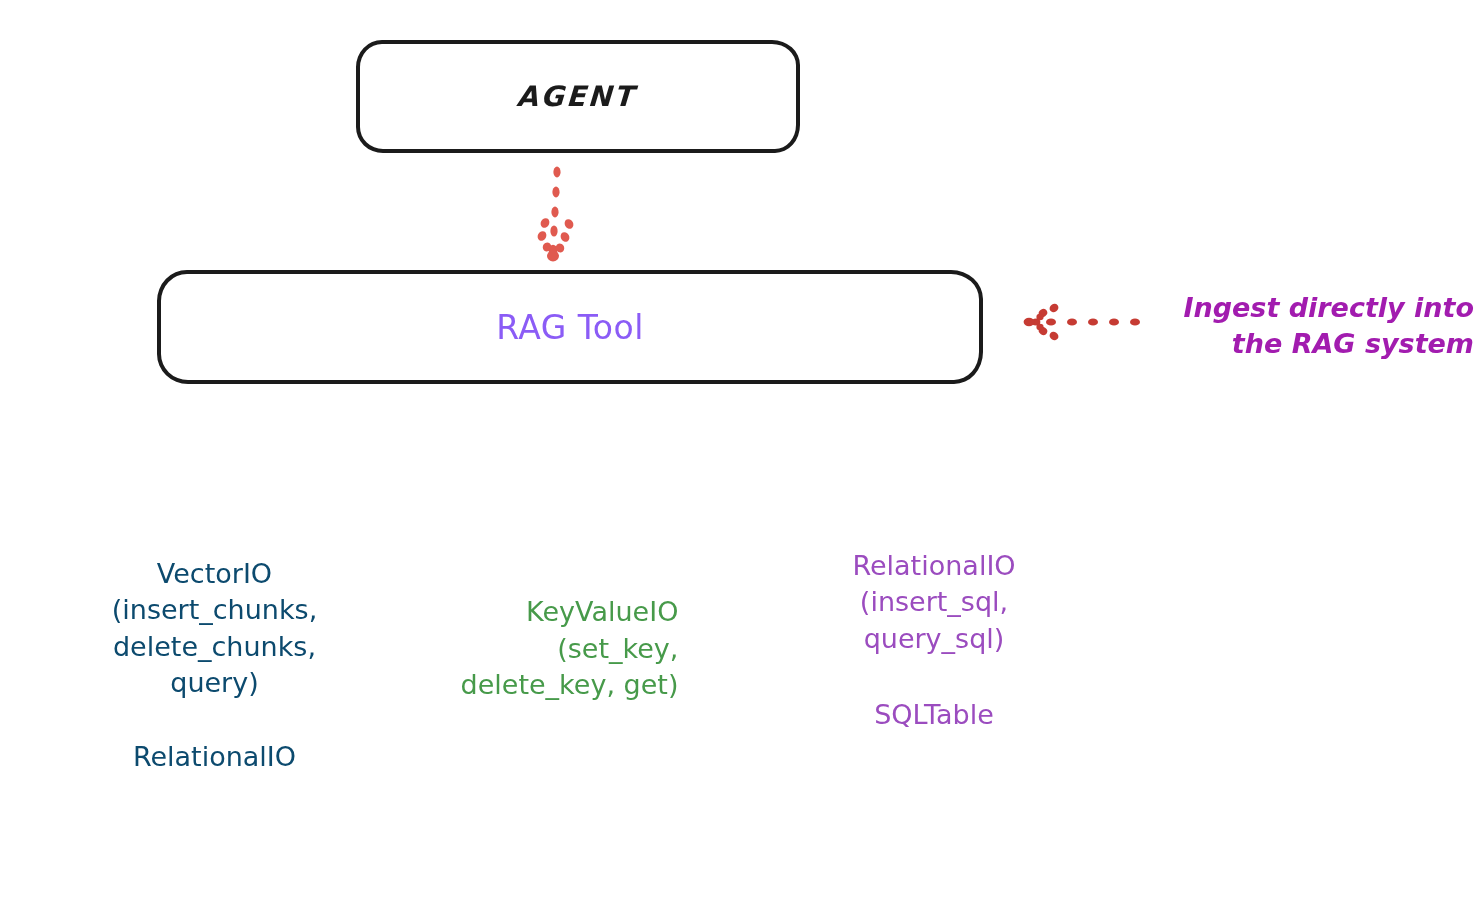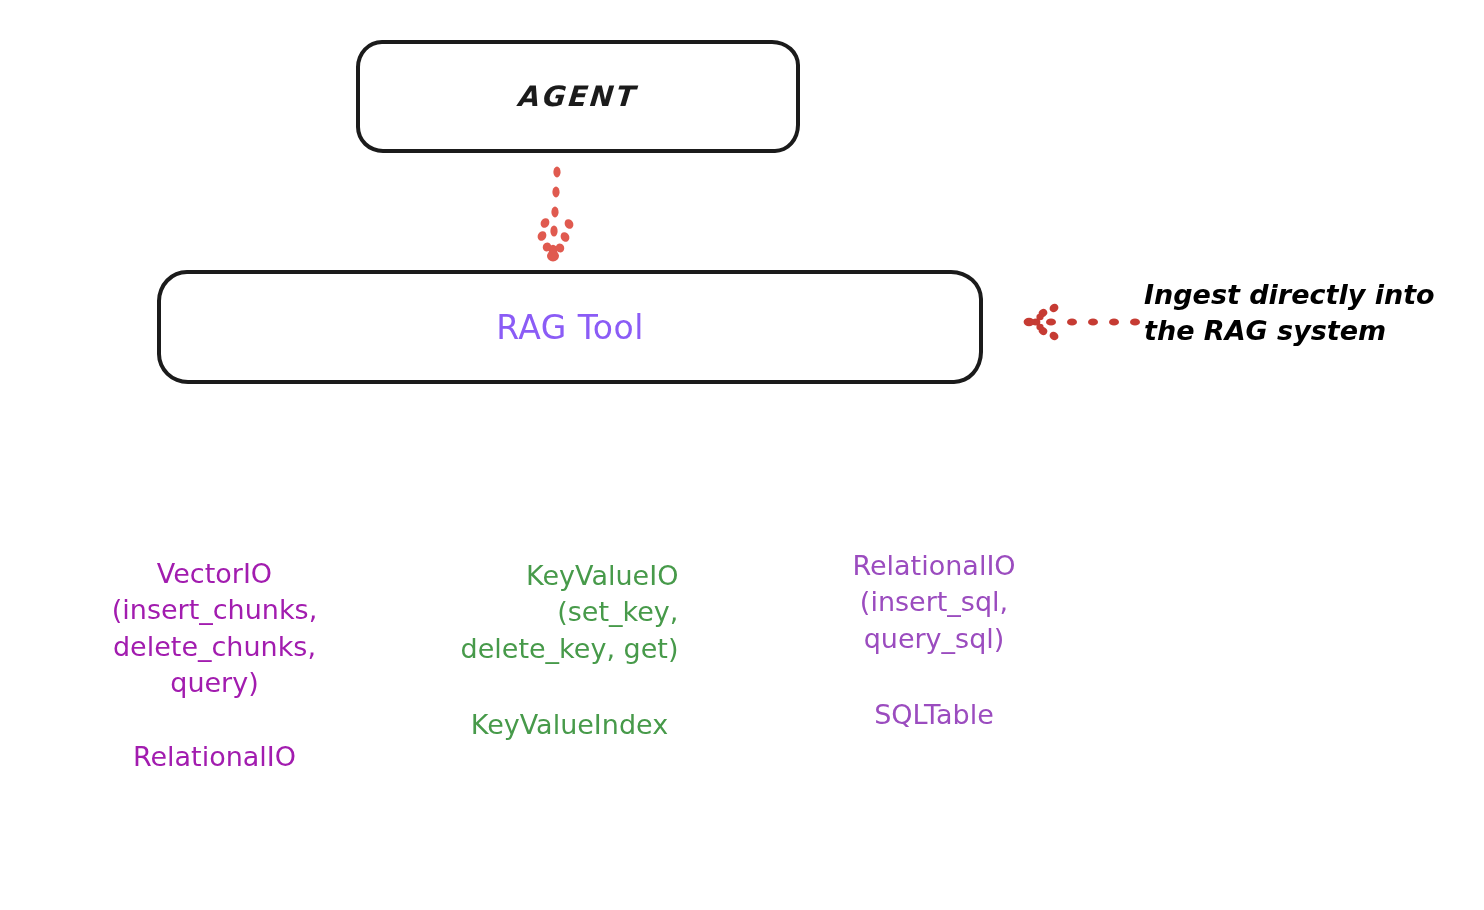--- a/index.html
+++ b/index.html
@@ -72,21 +72,21 @@
     border-width: 4px;
     border-radius: 44px 46px 43px 45px / 45px 43px 46px 44px;
     padding: 0 8px;
   }
   #vectorio-node {
     left: 68px;
     top: 450px;
     width: 293px;
     height: 416px;
     border-color: #3a7cc0;
-    color: #a21caf;
+    color: #0c4a6e;
   }
   #keyvalueio-node {
     left: 428px;
     top: 450px;
     width: 283px;
     height: 406px;
     border-color: #479a4a;
     color: #479a4a;
   }
   #relationalio-node {
@@ -118,26 +118,26 @@
   .inner {
     display: flex;
     flex-direction: column;
     align-items: center;
   }
 
   
   #ingest-annotation {
     position: absolute;
     left: 1144px;
-    top: 277px;
+    top: 290px;
     width: 330px;
-    color: #000000;
+    color: #a21caf;
     font-size: 27px;
     line-height: 1.32;
-    text-align: left;
+    text-align: right;
     white-space: pre-line;
     font-style: italic;
     font-weight: 600;
   }
 
   
   #arrows {
     position: absolute;
     left: 0;
     top: 0;
@@ -167,21 +167,20 @@
 query)</div>
       <div class="io-index">RelationalIO</div>
     </div>
   </div>
 
   <div class="node io-node" id="keyvalueio-node">
     <div class="inner">
       <div class="io-api">KeyValueIO
 (set_key,
 delete_key, get)</div>
-      <div class="io-index">KeyValueIndex</div>
     </div>
   </div>
 
   <div class="node io-node" id="relationalio-node">
     <div class="inner">
       <div class="io-api">RelationalIO
 (insert_sql,
 query_sql)</div>
       <div class="io-index">SQLTable</div>
     </div>

